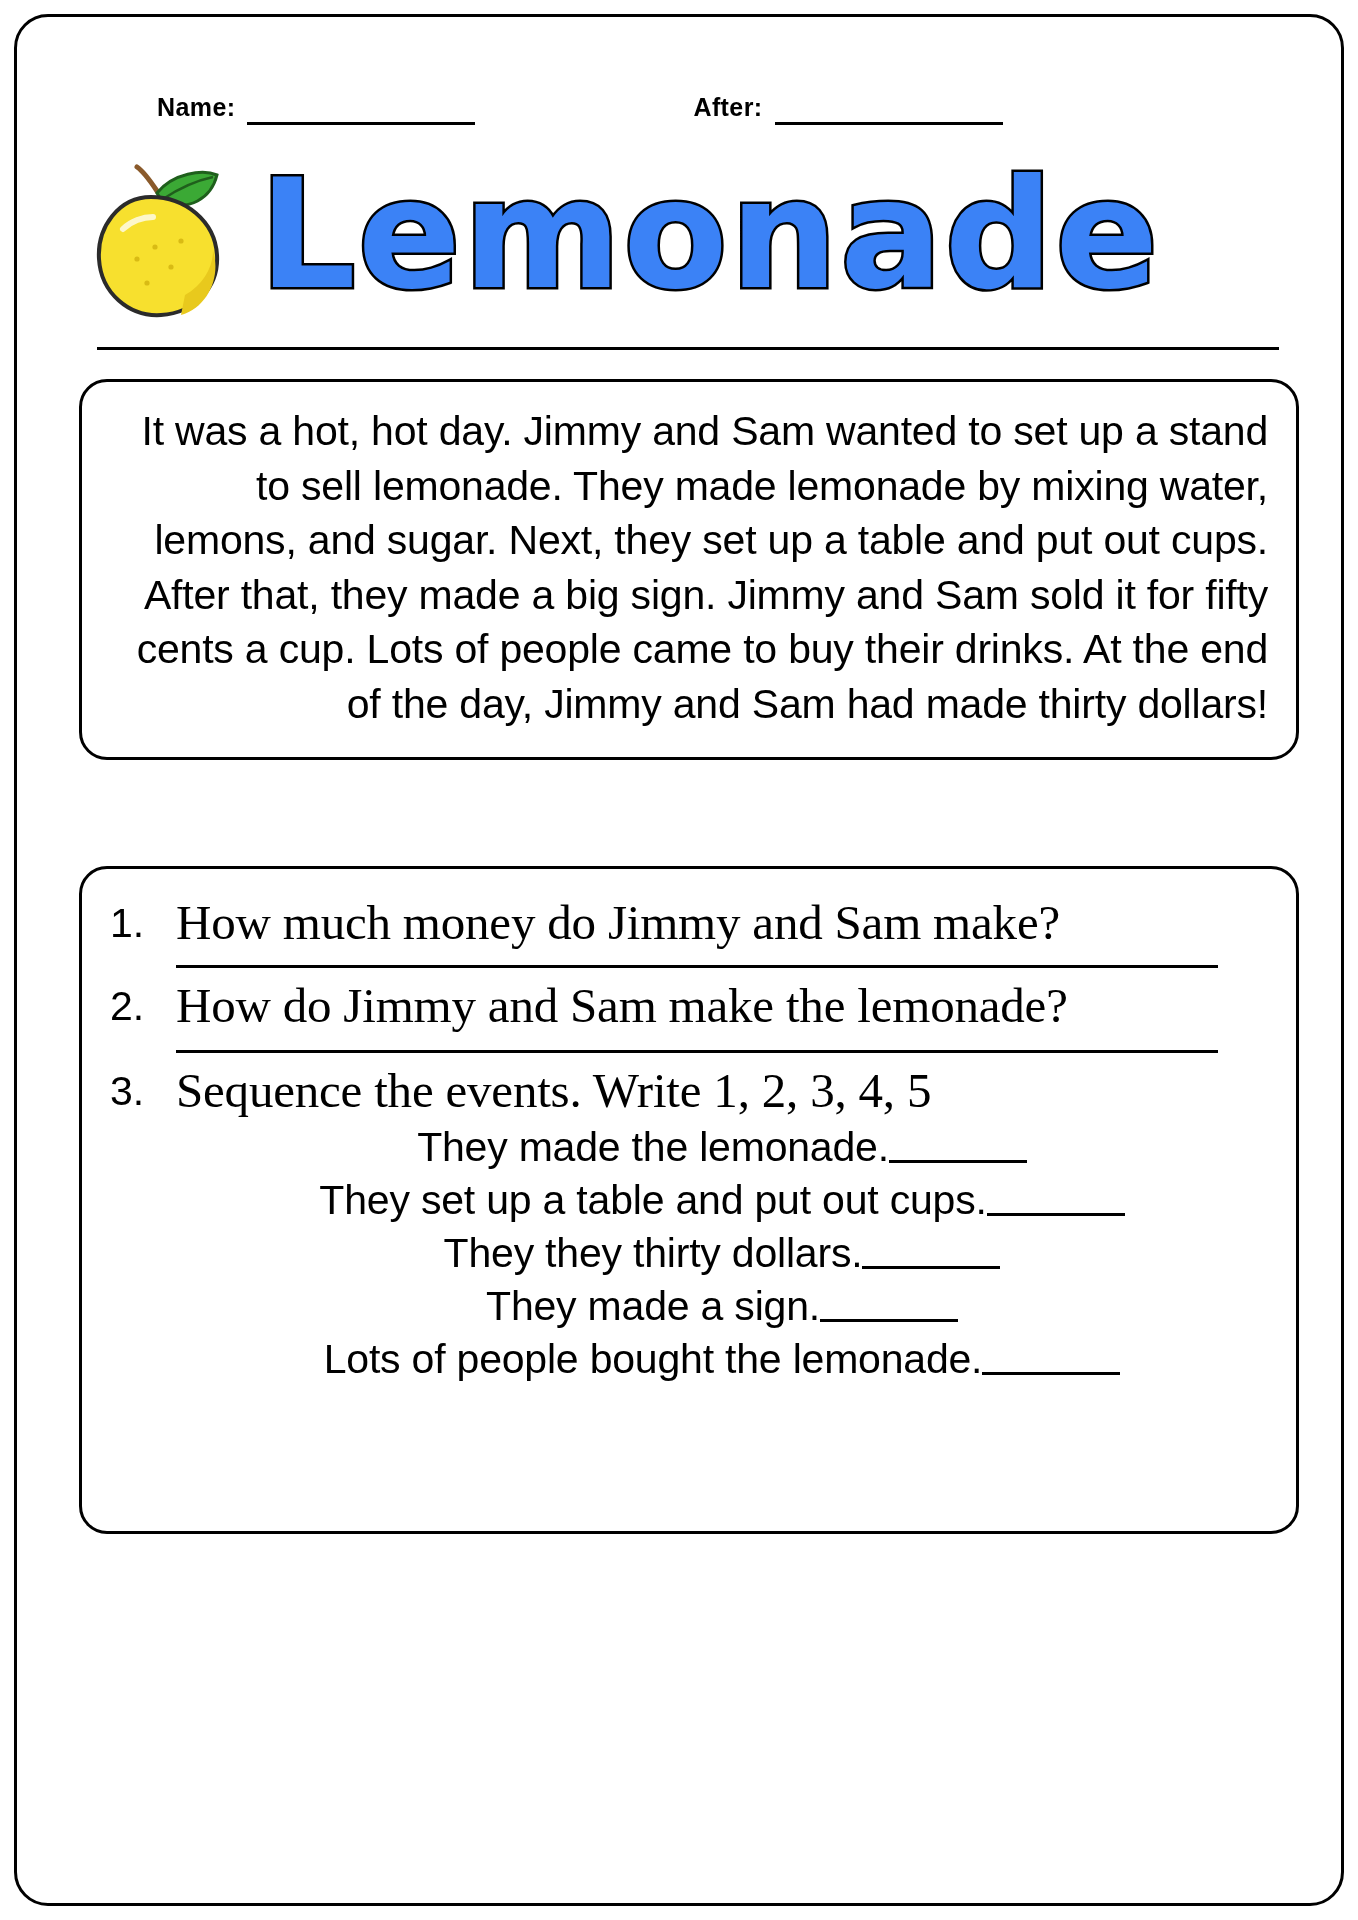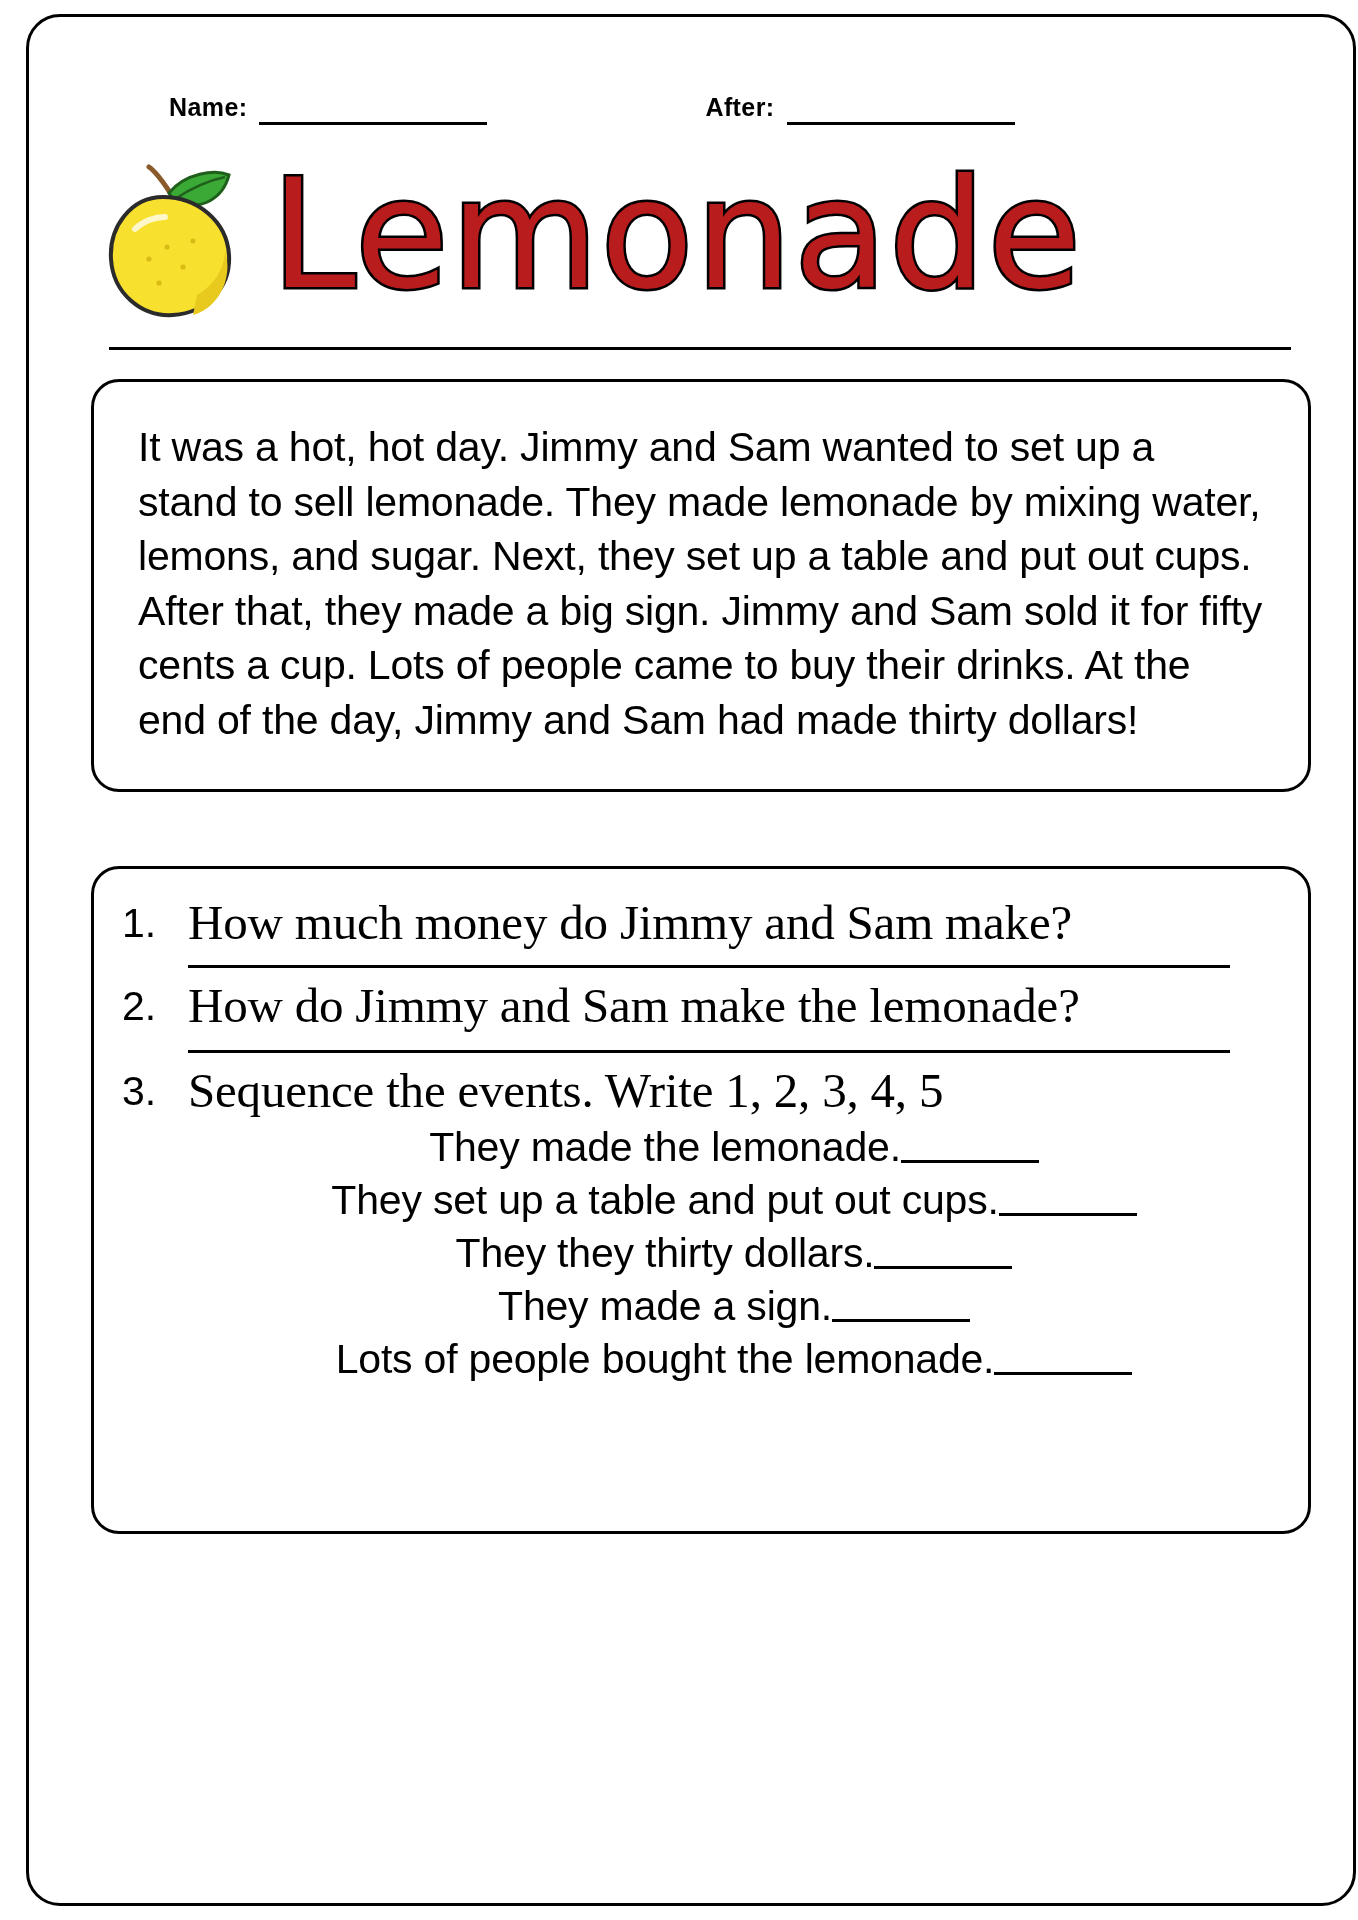--- a/index.html
+++ b/index.html
@@ -17,21 +17,21 @@
 
   .page {
     position: relative;
     width: 1358px;
     height: 1920px;
     box-sizing: border-box;
   }
 
   .sheet {
     position: absolute;
-    left: 26px;
+    left: 14px;
     top: 14px;
     width: 1330px;
     height: 1892px;
     box-sizing: border-box;
     border: 3px solid #000000;
     border-radius: 34px;
     background: #ffffff;
   }
 
   
@@ -75,24 +75,24 @@
     top: 18px;
     width: 150px;
     height: 175px;
   }
   .title-text {
     position: absolute;
     left: 182px;
     top: 8px;
     font-family: "DejaVu Sans", sans-serif;
     font-size: 152px;
-    font-weight: 400;
+    font-weight: 700;
     letter-spacing: 2px;
     line-height: 180px;
-    color: #b91c1c;
+    color: #3b82f6;
     -webkit-text-stroke: 5px #000000;
     paint-order: stroke fill;
     white-space: nowrap;
   }
 
   .title-rule {
     position: absolute;
     left: 80px;
     top: 330px;
     width: 1182px;
@@ -104,25 +104,26 @@
     position: absolute;
     left: 62px;
     top: 362px;
     width: 1220px;
     box-sizing: border-box;
     border: 3px solid #000000;
     border-radius: 28px;
     padding: 22px 28px 26px 28px;
   }
   .passage p {
-    margin: 16px;
+    margin: 0;
     font-family: "Liberation Sans", sans-serif;
     font-size: 41px;
     line-height: 54.5px;
     letter-spacing: -0.2px;
+    text-align: right;
   }
 
   
   .questions {
     position: absolute;
     left: 62px;
     top: 849px;
     width: 1220px;
     height: 668px;
     box-sizing: border-box;

